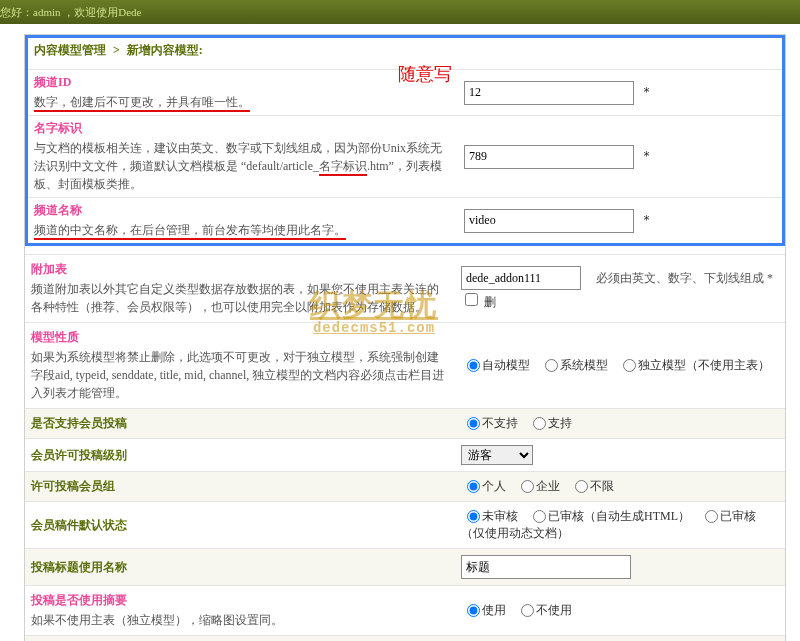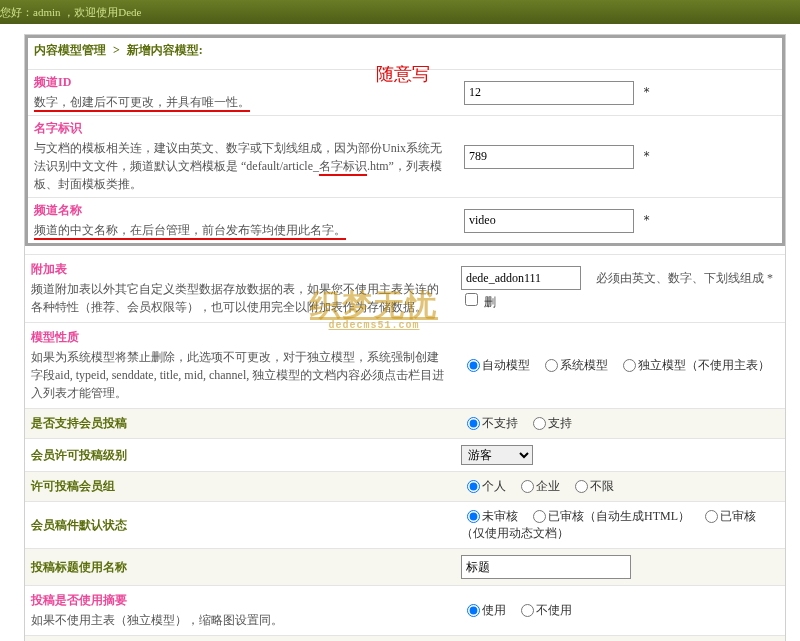--- a/index.html
+++ b/index.html
@@ -25,21 +25,21 @@
   .content-wrap {
     padding: 12px 14px 6px 24px;
   }
   .bc-row {
     padding: 4px 0 10px 2px;
     font-weight: bold;
   }
   .bc-row .sep { margin: 0 4px; }
   .olive { color: #5b6e0b; }
   .redbox {
-    border: 3px solid #a3a3a3;
+    border: 3px solid #3b82f6;
     padding: 0;
     margin-bottom: 8px;
   }
   .field-table {
     width: 100%;
     border-collapse: collapse;
   }
   .field-table td {
     border-top: 1px solid #e4e4e4;
     padding: 4px 6px;
@@ -87,41 +87,41 @@
     color: rgba(200,145,10,0.55);
     font-size: 30px;
     font-weight: bold;
     letter-spacing: 2px;
     font-family: "Microsoft YaHei","SimHei",sans-serif;
     text-align: center;
     line-height: 1.05;
     text-decoration: underline;
   }
   .watermark .sub {
-    display:block; font-size: 10px; letter-spacing:1px;
+    display:block; font-size: 14px; letter-spacing:1px;
     color: rgba(200,145,10,0.55);
     font-family: "Courier New", monospace;
   }
   .outer-border {
     border: 1px solid #d0d0d0;
     margin-top: -2px;
   }
   .lbl-only { color:#5b6e0b; font-weight:bold;margin-top:8px; }
   .radio-row input { vertical-align: middle; margin: 0 2px 0 6px;}
   .radio-row label { vertical-align: middle; margin-right: 6px;}
 </style>
 </head>
 <body>
 
 <div class="topbar">
   <span>您好：admin ，欢迎使用Dede</span>
 </div>
 
 <div class="content-wrap" style="position:relative;">
-  <div class="annot-red" style="left:376px; top:38px;text-align:right;">随意写</div>
+  <div class="annot-red" style="left:398px; top:38px;text-align:right;">随意写</div>
 
   <div class="watermark" style="left:310px; top:265px;">
     <span>织梦无忧</span>
     <span class="sub">dedecms51.com</span>
   </div>
 
   <div class="outer-border">
 
   <div class="redbox">
     <div class="bc-row olive" style="padding-left:6px;">

